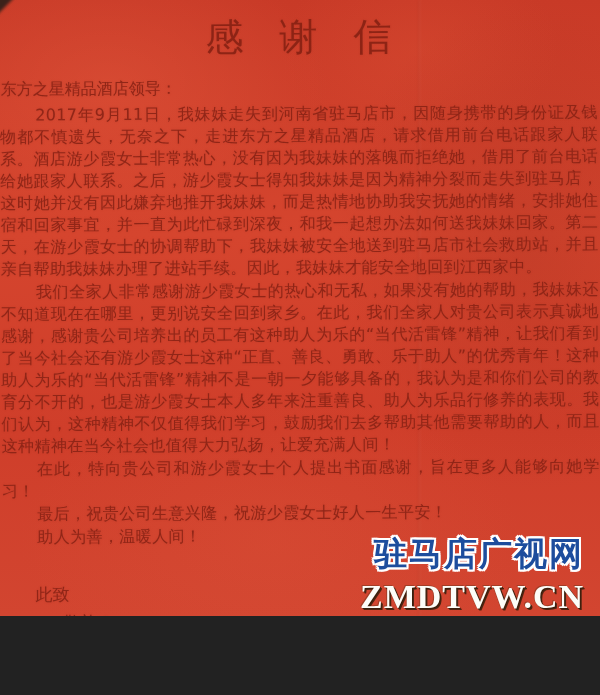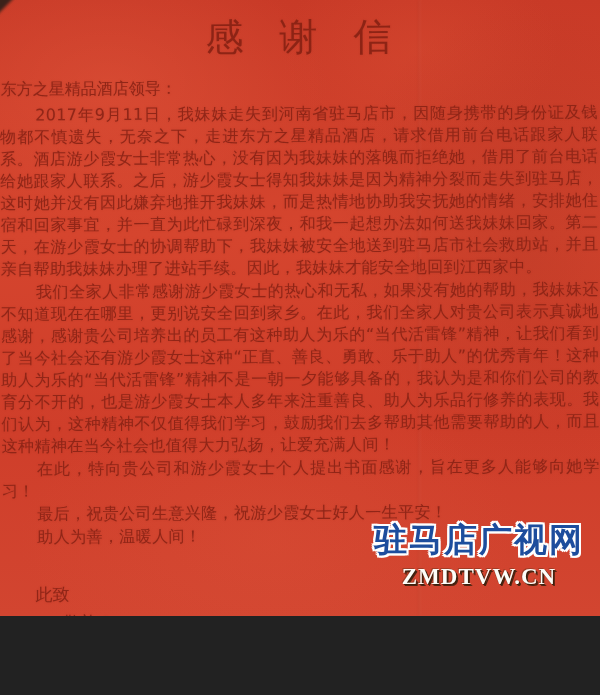--- a/index.html
+++ b/index.html
@@ -56,31 +56,31 @@
   .para.first{margin-top:4px;}
   .closing-respect{
     margin:34px 0 0 34px;
     font-size:17px;line-height:24px;
   }
   .closing-salute{
     margin:4px 0 0 62px;
     font-size:17px;line-height:24px;
   }
   .watermark{
-    position:absolute;right:16px;bottom:26px;text-align:center;
+    position:absolute;right:16px;bottom:0;text-align:right;
   }
   .wm-name{
     font-size:33px;font-weight:bold;color:#1d4d9d;letter-spacing:2px;
     text-shadow:-2px -2px 0 #fff,2px -2px 0 #fff,-2px 2px 0 #fff,2px 2px 0 #fff,
                 -2px 0 0 #fff,2px 0 0 #fff,0 -2px 0 #fff,0 2px 0 #fff;
   }
   .wm-url{
     margin-top:1px;
     font-family:"Liberation Serif",serif;
-    font-size:23px;font-weight:bold;color:#fdfdf8;letter-spacing:1px;
+    font-size:34px;font-weight:bold;color:#fdfdf8;letter-spacing:1px;
     text-shadow:2px 2px 0 rgba(55,30,12,0.85),1px 1px 0 rgba(55,30,12,0.9),-1px -1px 0 rgba(90,50,25,0.4);
   }
 </style>
 </head>
 <body>
 
 <div class="photo">
   <div class="crease"></div>
   <div class="corner-fold"></div>
 

